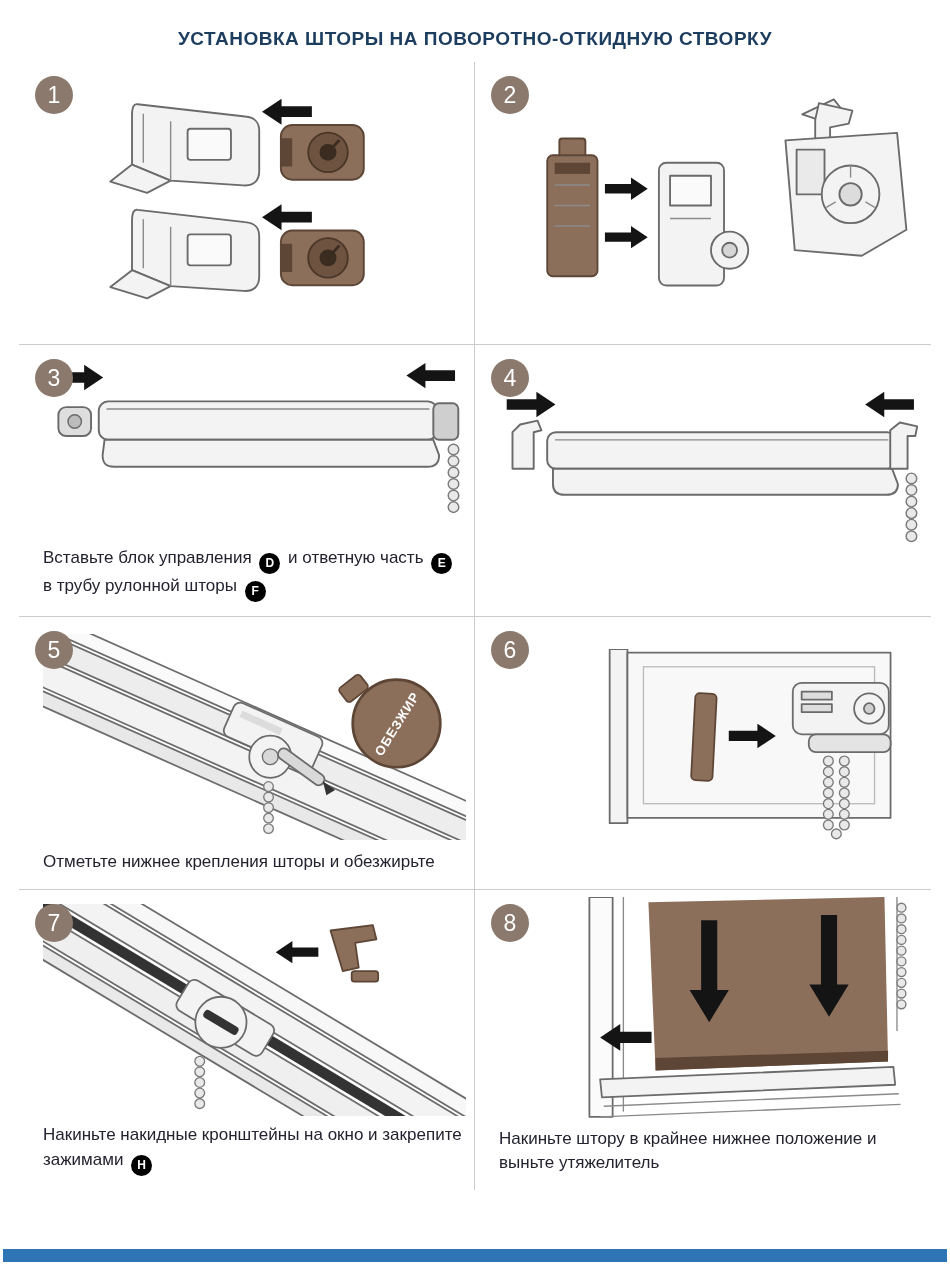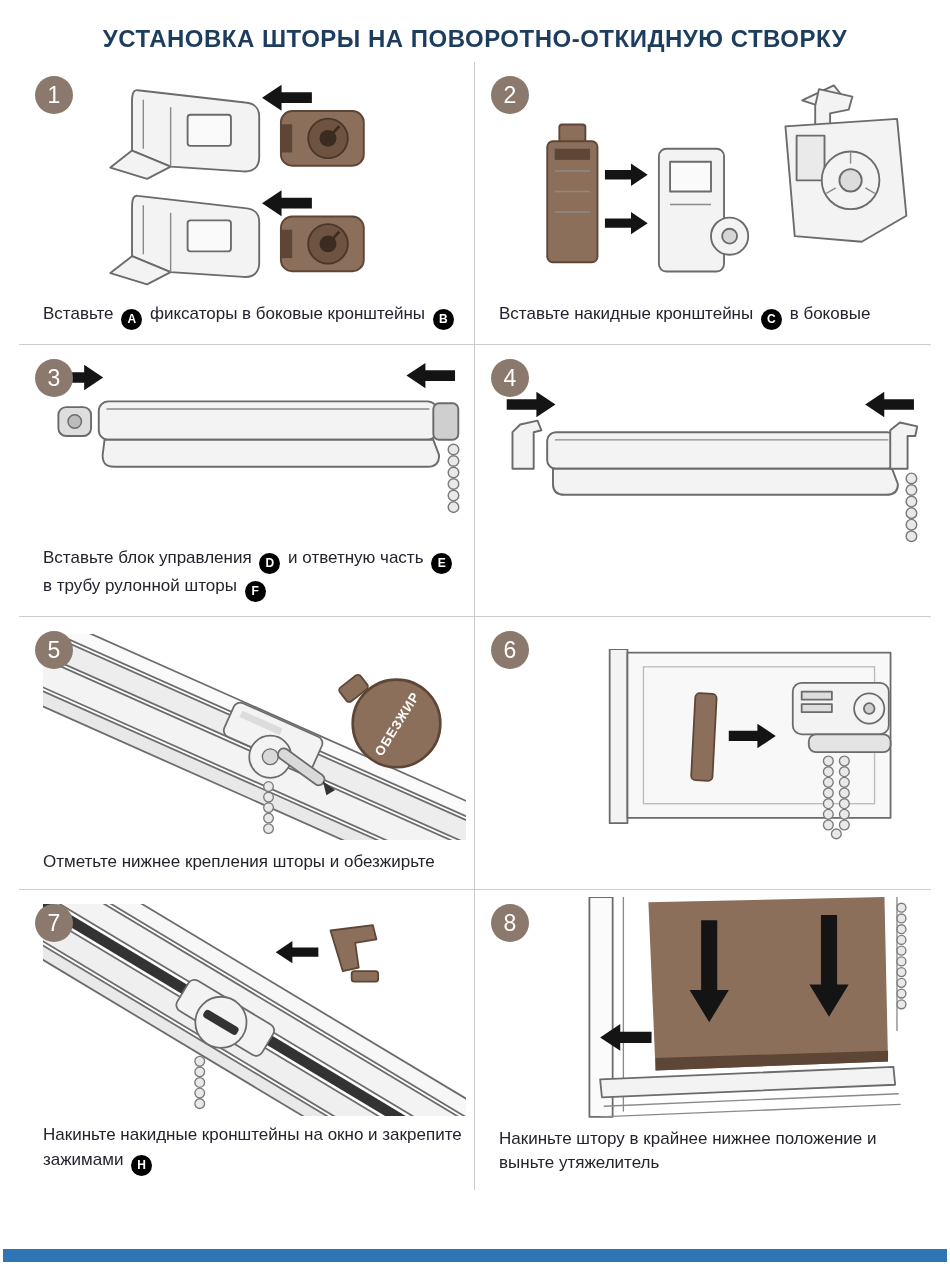--- a/index.html
+++ b/index.html
@@ -1,20 +1,20 @@
 <!DOCTYPE html>
 <html style="--title-color: #1d3d5f; --text-color: #23232f; --step-circle: #8a796c; --badge-color: #000000; --brown: #8b6f5b; --brown-dark: #5d4636; --line-color: #cccccc; --footer-color: #2f74b5;"><head>
 <meta charset="utf-8">
 <style>
   * { margin:0; padding:0; box-sizing:border-box; }
   html,body { background:#ffffff; }
   body { font-family:"Liberation Sans", sans-serif; }
   .page { position:relative; width:950px; height:1266px; margin:0 auto; background:#fff; overflow:hidden; }
   .title {
-    text-align:center; padding-top:27px; font-size:24px; line-height:24px;
+    text-align:center; padding-top:27px; font-size:19px; line-height:24px;
     font-weight:700; letter-spacing:.5px; color:var(--title-color,#1d3d5f);
   }
   .grid { display:grid; grid-template-columns:456px 456px; grid-template-rows:283px 272px 273px 300px; width:912px; margin:11px auto 0; }
   .cell { position:relative; padding:6px 8px 14px 24px; display:flex; flex-direction:column; }
   .cell:nth-child(odd){ border-right:1px solid var(--line-color,#cccccc); }
   .cell:nth-child(-n+6){ border-bottom:1px solid var(--line-color,#cccccc); }
   .stepnum {
     position:absolute; top:14px; left:16px; width:38px; height:38px; border-radius:50%;
     background:var(--step-circle,#8a796c); color:#fff; font-size:23px;
     display:flex; align-items:center; justify-content:center; z-index:2;
@@ -72,21 +72,20 @@
             <rect x="248" y="34" width="88" height="58" rx="12" class="brown"></rect>
             <rect x="248" y="48" width="12" height="30" style="fill:#5d4636"></rect>
             <circle cx="298" cy="63" r="21" style="fill:#6d5340;stroke:#4a3728;stroke-width:2"></circle>
             <circle cx="298" cy="63" r="9" style="fill:#3a2c20"></circle>
             <line x1="298" y1="63" x2="310" y2="50" style="stroke:#3a2c20;stroke-width:3"></line>
           </g>
           <path class="arrow" d="M46 7 H18 V0 L0 12 L18 24 V17 H46 Z" transform="translate(228,6) scale(1.15)"></path>
           <path class="arrow" d="M46 7 H18 V0 L0 12 L18 24 V17 H46 Z" transform="translate(228,118) scale(1.15)"></path>
         </svg>
       </div>
-      <p class="caption">Вставьте <span class="badge">A</span> фиксаторы в боковые кронштейны <span class="badge">B</span></p>
     </section>
 
     <section class="cell">
       <div class="stepnum">2</div>
       <div class="art">
         <svg width="432" height="214" viewBox="0 0 440 230">
           <g>
             <rect x="57" y="50" width="28" height="20" rx="3" class="brown"></rect>
             <rect x="44" y="68" width="54" height="130" rx="6" class="brown"></rect>
             <rect x="52" y="76" width="38" height="12" style="fill:#5d4636"></rect>
@@ -109,21 +108,20 @@
             <path d="M300 52 L420 44 L430 148 L382 176 L310 170 Z"></path>
             <rect x="312" y="62" width="30" height="48" style="fill:#eaeaea"></rect>
             <circle cx="370" cy="110" r="31"></circle>
             <circle cx="370" cy="110" r="12" style="fill:#dcdcdc"></circle>
             <line x1="370" y1="79" x2="370" y2="92" class="thin"></line>
             <line x1="344" y1="124" x2="354" y2="118" class="thin"></line>
             <line x1="396" y1="124" x2="386" y2="118" class="thin"></line>
           </g>
         </svg>
       </div>
-      <p class="caption">Вставьте накидные кронштейны <span class="badge">C</span> в боковые</p>
     </section>
 
     <section class="cell">
       <div class="stepnum">3</div>
       <div class="art">
         <svg width="432" height="180" viewBox="0 0 440 185">
           <path class="arrow" d="M0 7 H28 V0 L46 12 L28 24 V17 H0 Z" transform="translate(12,6) scale(1.1)"></path>
           <path class="arrow" d="M46 7 H18 V0 L0 12 L18 24 V17 H46 Z" transform="translate(378,4) scale(1.1)"></path>
           <g>
             <rect x="16" y="50" width="34" height="30" rx="8" style="fill:#dedede;stroke:#6b6b6b;stroke-width:2"></rect>

